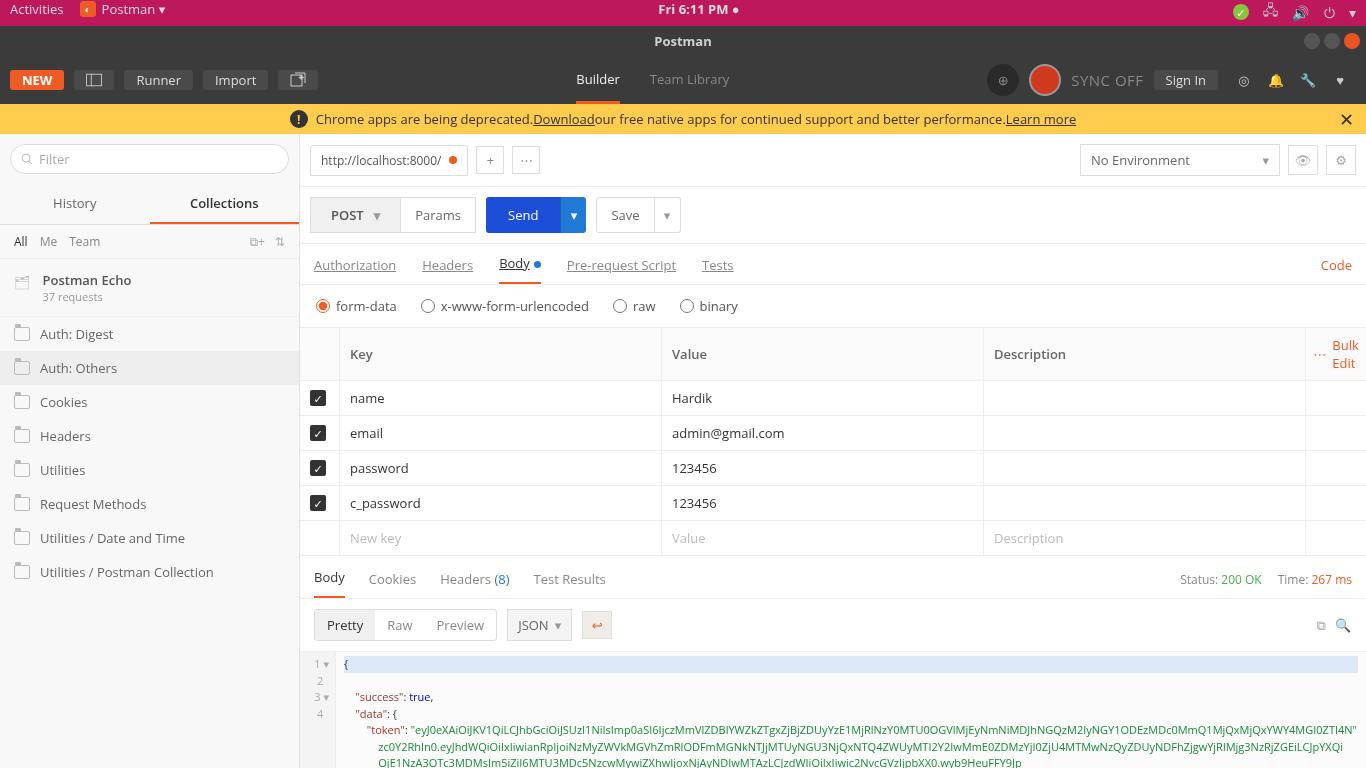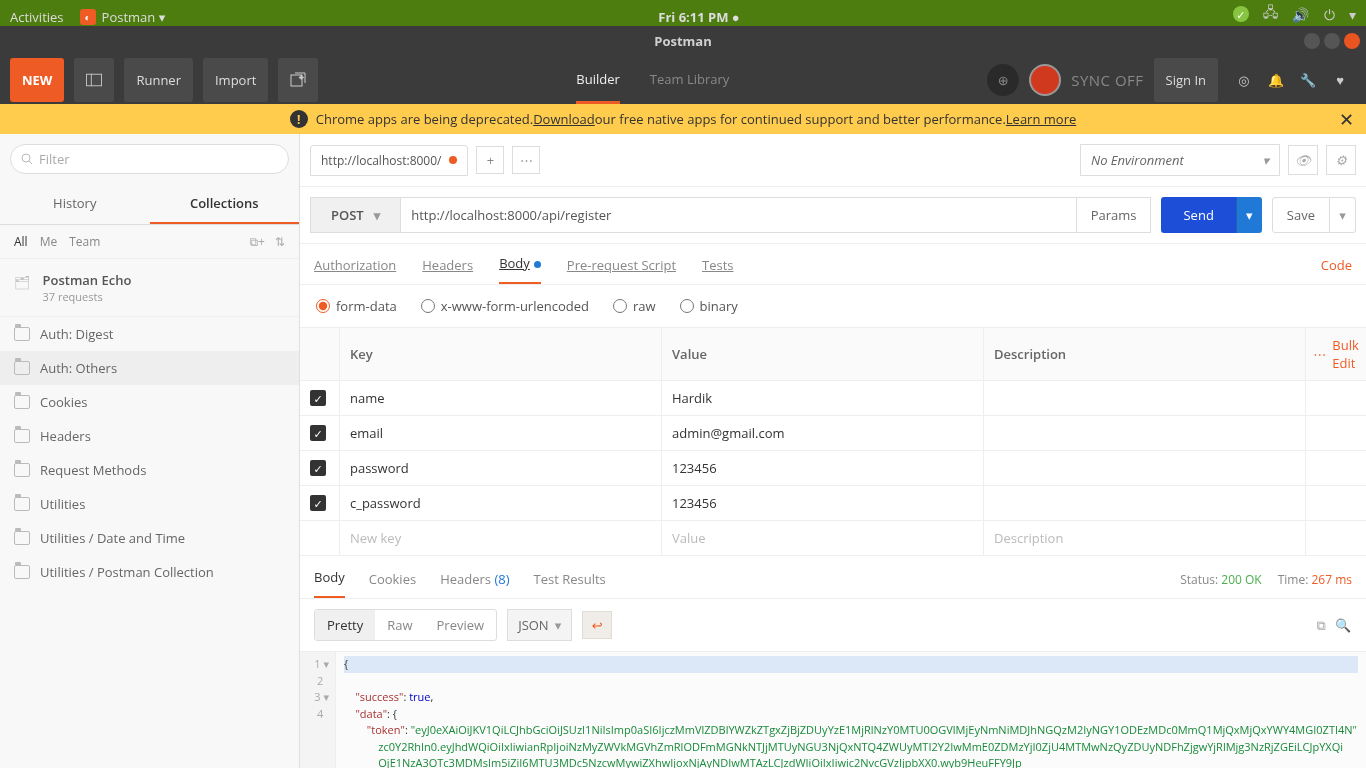--- a/index.html
+++ b/index.html
@@ -1,36 +1,36 @@
 <!DOCTYPE html>
 <html><head>
 <meta charset="utf-8">
 <style>
 * { box-sizing: border-box; margin: 0; padding: 0; font-family: "Open Sans", "Helvetica Neue", Arial, sans-serif; }
 body { width: 1366px; height: 768px; overflow: hidden; background: #fff; font-size: 13px; color: #333; }
 
 
-.ubuntu-bar { height: 26px; background: #4d7c0f; color: #ddd; display: flex; align-items: flex-end; padding: 0 10px; font-size: 13px; }
+.ubuntu-bar { height: 26px; background: #be185d; color: #ddd; display: flex; align-items: flex-start; padding: 0 10px; font-size: 13px; }
 .ubuntu-bar .left { display: flex; align-items: center; gap: 16px; }
 .ubuntu-bar .postman-menu { display: flex; align-items: center; gap: 6px; }
 .ubuntu-bar .postman-menu .picon { width: 16px; height: 16px; background: #ef5b25; border-radius: 3px; display: flex; align-items: center; justify-content: center; font-size: 10px; color:#fff; }
 .ubuntu-bar .center { flex: 1; text-align: center; font-weight: bold; }
 .ubuntu-bar .right { display: flex; align-items: center; gap: 14px; }
 .ubuntu-bar .right .status-dot { width: 16px; height: 16px; background: #87c540; border-radius: 50%; display:flex; align-items:center; justify-content:center; color:#fff; font-size:11px; }
 .ubuntu-bar .right .tray-icon { color: #ccc; font-size: 14px; }
 
 
 .title-bar { height: 30px; background: #3b3b3b; color: #d0d0d0; display: flex; align-items: center; justify-content: center; font-size: 13px; font-weight: bold; position: relative; }
 .title-bar .win-controls { position: absolute; right: 6px; display: flex; gap: 4px; }
 .title-bar .win-controls span { width: 16px; height: 16px; border-radius: 50%; background: #555; display:inline-block; }
 .title-bar .win-controls span.close { background: #e95420; }
 
 
 .pm-toolbar { height: 48px; background: #3b3b3b; display: flex; align-items: center; padding: 0 10px; gap: 10px; }
-.pm-toolbar .btn { height: 44px; padding: 0 12px; border-radius: 3px; display: flex; align-items: center; color: #ddd; font-size: 13px; cursor: pointer; }
+.pm-toolbar .btn { height: 20px; padding: 0 12px; border-radius: 3px; display: flex; align-items: center; color: #ddd; font-size: 13px; cursor: pointer; }
 .pm-toolbar .btn.new { background: #ef5b25; color: #fff; font-weight: bold; }
 .pm-toolbar .btn.dark { background: #4a4a4a; }
 .pm-toolbar .btn.icon { width: 40px; justify-content: center; background: #4a4a4a; }
 .pm-toolbar .btn.icon svg { stroke: #ccc; }
 .pm-toolbar .spacer { flex: 1; display: flex; justify-content: center; gap: 30px; align-items: center; height: 100%; }
 .pm-toolbar .spacer .navtab { color: #888; height: 100%; display:flex; align-items:center; border-bottom:3px solid transparent; }
 .pm-toolbar .spacer .navtab.active { color: #eee; border-bottom-color:#ef5b25; }
 .pm-toolbar .right-icons { display: flex; align-items: center; gap: 10px; }
 .pm-toolbar .circle-btn { width: 32px; height: 32px; border-radius: 50%; background: #2a2a2a; display:flex; align-items:center; justify-content:center; }
 .pm-toolbar .circle-btn.orange { background: #d1391f; border:2px solid #999; }
@@ -66,21 +66,21 @@
 .sidebar .item:hover, .sidebar .item.sel { background:#eee; }
 .sidebar .item .folder-ic2 { width:16px; height:14px; border:1.5px solid #bbb; border-radius:2px; position:relative; }
 .sidebar .item .folder-ic2::before { content:""; position:absolute; top:-4px; left:0; width:6px; height:3px; background:#bbb; border-radius:1px 1px 0 0; }
 
 
 .request { flex:1; display:flex; flex-direction:column; background:#fff; overflow:hidden; }
 .req-top { display:flex; align-items:center; padding: 10px; gap:8px; border-bottom:1px solid #eee; }
 .req-top .tab { border:1px solid #ddd; padding:6px 10px; border-radius:3px 3px 0 0; font-size:12px; color:#555; display:flex; align-items:center; gap:8px; }
 .req-top .tab .dot { width:8px; height:8px; background:#ef5b25; border-radius:50%; }
 .req-top .add, .req-top .more { width:28px; height:28px; border:1px solid #ddd; display:flex; align-items:center; justify-content:center; color:#888; cursor:pointer; }
-.req-top .env { margin-left:auto; display:flex; align-items:center; gap:8px;font-style:italic; }
+.req-top .env { margin-left:auto; display:flex; align-items:center; gap:8px; }
 .req-top .env .env-sel { border:1px solid #ddd; padding:6px 40px 6px 10px; color:#666; background:#fff; position:relative; width:200px; }
 .req-top .env .env-sel::after { content:"▾"; position:absolute; right:10px; color:#999; }
 .req-top .env .env-ic { width:30px; height:30px; border:1px solid #ddd; display:flex; align-items:center; justify-content:center; color:#aaa; }
 
 .req-line { display:flex; padding: 10px; gap:0; border-bottom:1px solid #eee; align-items:stretch; }
 .req-line .method { background:#f0f0f0; border:1px solid #ddd; padding:0 20px; display:flex; align-items:center; gap:10px; color:#555; font-weight:600; }
 .req-line .url { flex:1; border:1px solid #ddd; border-left:none; padding:0 10px; display:flex; align-items:center; color:#555; }
 .req-line .params { border:1px solid #ddd; border-left:none; padding:0 14px; display:flex; align-items:center; color:#666; }
 .req-line .send { margin-left:10px; display:flex; }
 .req-line .send .btn-send { background:#1d4ed8; color:#fff; padding:16px 22px; display:flex; align-items:center; border-radius:3px 0 0 3px; }
@@ -253,25 +253,25 @@
         <div class="item">
           <span class="folder-ic2"></span>
           <span>Cookies</span>
         </div>
         <div class="item">
           <span class="folder-ic2"></span>
           <span>Headers</span>
         </div>
         <div class="item">
           <span class="folder-ic2"></span>
+          <span>Utilities</span>
+        </div>
+        <div class="item">
+          <span class="folder-ic2"></span>
           <span>Request Methods</span>
-        </div>
-        <div class="item">
-          <span class="folder-ic2"></span>
-          <span>Utilities</span>
         </div>
         <div class="item">
           <span class="folder-ic2"></span>
           <span>Utilities / Date and Time</span>
         </div>
         <div class="item">
           <span class="folder-ic2"></span>
           <span>Utilities / Postman Collection</span>
         </div>
       </div>
@@ -290,21 +290,20 @@
         <div class="env-ic">👁</div>
         <div class="env-ic">⚙</div>
       </div>
     </div>
 
     <div class="req-line">
       <div class="method">
           <span>POST</span> 
           <span style="color:#999">▾</span>
         </div>
-      <div class="url">http://localhost:8000/api/register</div>
       <div class="params">Params</div>
       <div class="send">
         <div class="btn-send">Send</div>
         <div class="btn-send-dd">▾</div>
       </div>
       <div class="save">
         <div class="btn-save">Save</div>
         <div class="btn-save-dd">▾</div>
       </div>
     </div>

